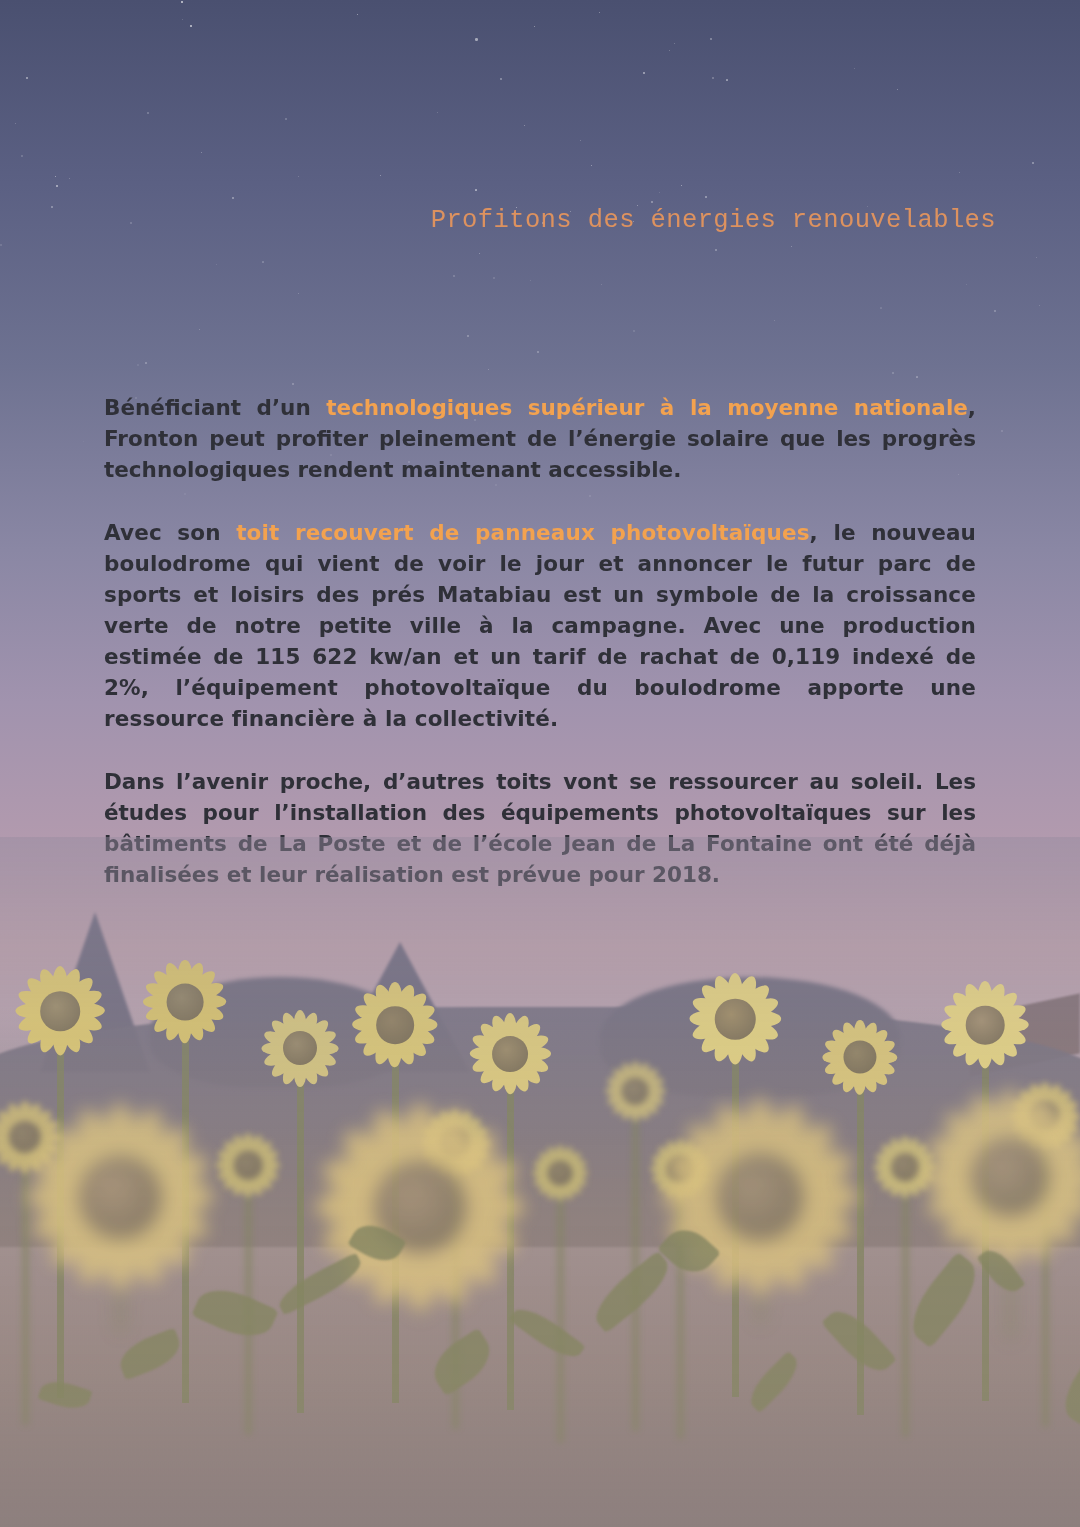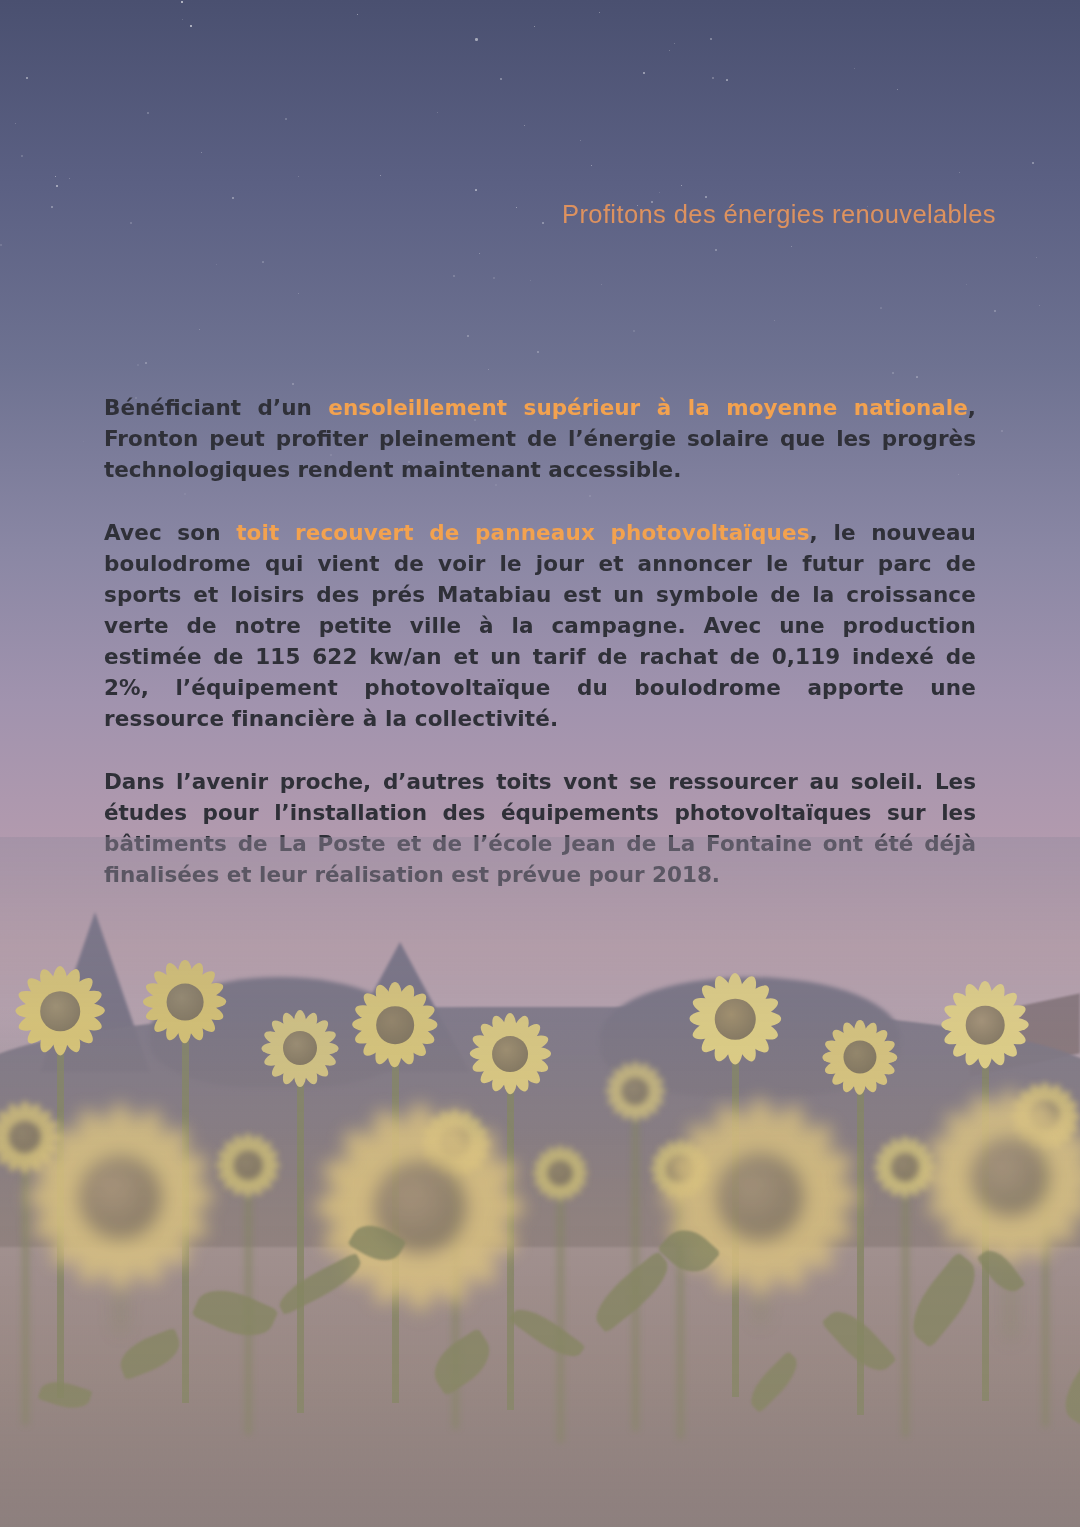--- a/index.html
+++ b/index.html
@@ -90,23 +90,23 @@
     top: 50%;
     width: 3px;
     height: 7px;
     margin-left: -1.5px;
     background: #F08A2A;
     border-radius: 2px;
     transform-origin: 50% 0;
   }
   .tagline {
     position: absolute;
-    top: 200px;
+    top: 206px;
     right: 84px;
-    font-family: Liberation Sans, sans-serif;
+    font-family: Liberation Mono, monospace;
     font-size: 25.5px;
     font-weight: 400;
     letter-spacing: .4px;
     color: #E8965C;
     opacity: .92;
   }
 
   
   .content {
     position: absolute;
@@ -352,21 +352,21 @@
       <span class="star" style="left:21px;top:155px;width:1.8px;height:1.8px;opacity:0.21"></span>
       <span class="star" style="left:681px;top:185px;width:1.2px;height:1.2px;opacity:0.51"></span>
       <span class="star" style="left:643px;top:72px;width:1.9px;height:1.9px;opacity:0.53"></span>
       <span class="star" style="left:15px;top:123px;width:0.9px;height:0.9px;opacity:0.33"></span>
     </div>
 
   <div class="tagline">Profitons des énergies renouvelables</div>
 
   <div class="content">
     <p class="bold">
-      <span>Bénéficiant d’un </span><span class="hl">ensoleillement supérieur à la moyenne nationale</span><span>, Fronton peut profiter pleinement de l’énergie solaire que les progrès technologiques rendent maintenant accessible.</span>
+      <span>Bénéficiant d’un </span><span class="hl">technologiques supérieur à la moyenne nationale</span><span>, Fronton peut profiter pleinement de l’énergie solaire que les progrès technologiques rendent maintenant accessible.</span>
     </p>
     <p class="bold p2">
       <span>Avec son </span><span class="hl">toit recouvert de panneaux photovoltaïques</span><span>, le nouveau boulodrome qui vient de voir le jour et annoncer le futur parc de sports et loisirs des prés Matabiau est un symbole de la croissance verte de notre petite ville à la campagne. Avec une  production estimée de 115 622 kw/an et un tarif de rachat de 0,119 indexé de 2%, l’équipement photovoltaïque du boulodrome apporte une ressource financière à la collectivité.</span>
     </p>
     <p class="bold">
       <span>Dans l’avenir proche, d’autres toits vont se ressourcer au soleil. Les études pour l’installation des équipements photovoltaïques sur les bâtiments de La Poste et de l’école Jean de La Fontaine ont été déjà finalisées et leur réalisation est prévue pour 2018.</span>
     </p>
   </div>
 
   <div class="photo">

